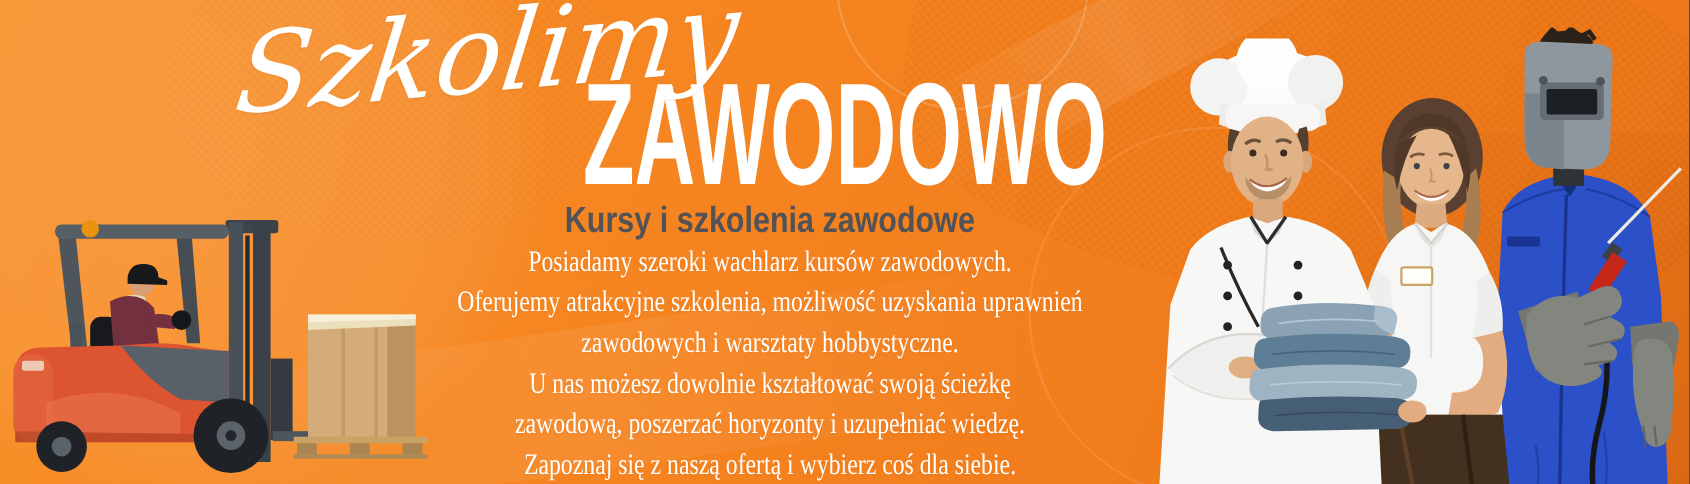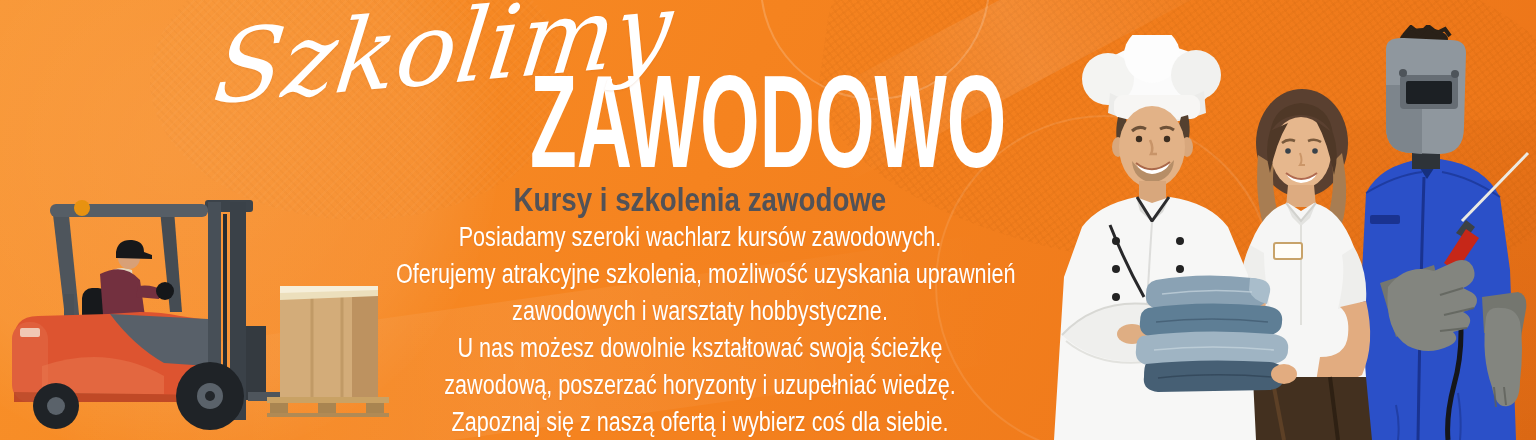--- a/index.html
+++ b/index.html
@@ -42,21 +42,21 @@
     position:absolute; left:530px; top:56px; z-index:5;
     font-weight:bold; font-size:132px; line-height:1; color:#fff; white-space:nowrap;
     letter-spacing:0px; transform: scaleX(0.58); transform-origin:left top;
   }
   .subtitle-wrap { position:absolute; left:320px; top:183px; width:760px; text-align:center; z-index:5; }
   .subtitle {
     display:inline-block; font-weight:bold; font-size:33px; line-height:1.05;
     color: var(--subtitle-gray,#525257); white-space:nowrap;
     transform: scaleX(0.84); transform-origin:center top;
   }
-  .body-text { position:absolute; left:320px; top:219px; width:760px; text-align:center; z-index:5; }
+  .body-text { position:absolute; left:320px; top:219px; width:760px; text-align:center; z-index:5;font-family:Liberation Serif, serif; }
   .body-line {
     font-size:27px; line-height:37px; color:#fff; white-space:nowrap;
     transform: scaleX(0.80); transform-origin:center top;
     text-shadow: 0 1px 2px rgba(180,80,0,.12);
   }
   
   .illu { position:absolute; }
   .illu-forklift { left:12px;  top:194px; width:380px; height:240px; z-index:3; }
   .illu-welder   { left:1336px; top:25px; width:200px; height:415px; z-index:2; }
   .illu-woman    { left:1230px; top:85px; width:170px; height:355px; z-index:3; }

